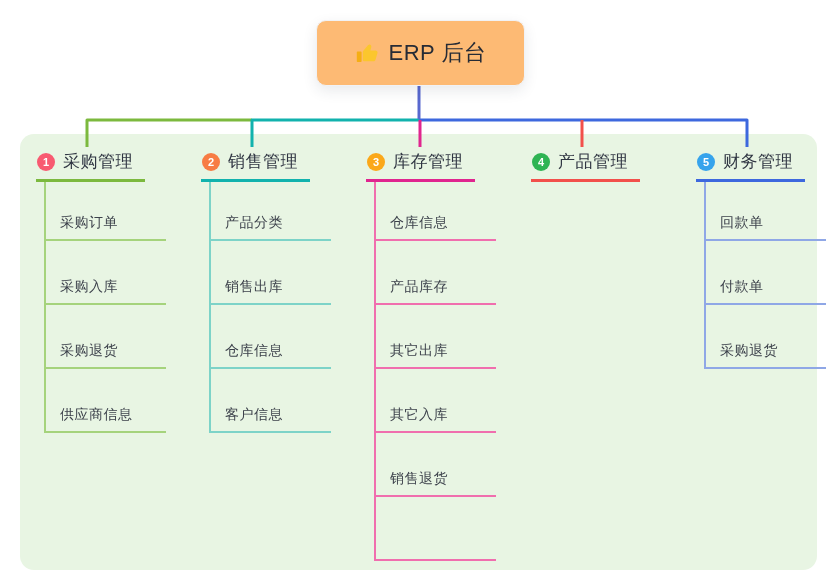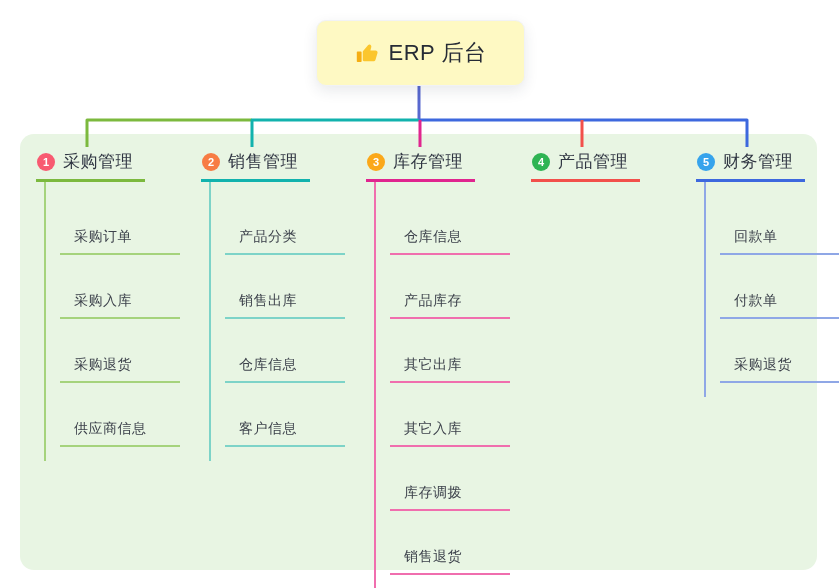--- a/index.html
+++ b/index.html
@@ -21,21 +21,21 @@
     position: absolute;
     left: 20px; top: 134px;
     width: 797px; height: 436px;
     background: #e8f5e3;
     border-radius: 14px;
   }
   .root-node {
     position: absolute;
     left: 316px; top: 20px;
     width: 207px; height: 64px;
-    background: #fef9c3;
+    background: #fdba74;
     border: 1px solid #f1f2f5;
     border-radius: 10px;
     box-shadow: 0 5px 14px rgba(40,50,70,0.10);
     display: flex;
     align-items: center;
     justify-content: center;
     gap: 10px;
     z-index: 3;
   }
   .root-title {
@@ -75,21 +75,21 @@
     font-size: 17px;
     font-weight: 500;
     color: #2f3542;
     letter-spacing: 0.5px;
     white-space: nowrap;
     text-align: right;
   }
   .children {
     list-style: none;
     margin: 0 0 0 8px;
-    padding: 14px;
+    padding: 0;
     border-left: 2px solid var(--light);
     width: fit-content;
     text-align: right;
   }
   .child {
     height: 55px;
     min-width: 94px;
     width: fit-content;
     display: flex;
     align-items: flex-end;
@@ -191,23 +191,20 @@
   </li>
 
   <li class="child">
     <span class="child-label">其它出库</span>
   </li>
 
   <li class="child">
     <span class="child-label">其它入库</span>
   </li>
 
-  <li class="child">
-    <span class="child-label">库存调拨</span>
-  </li>
 
   <li class="child">
     <span class="child-label">销售退货</span>
   </li>
 
   <li class="child">
     
   </li>
 </ul>
   </div>

